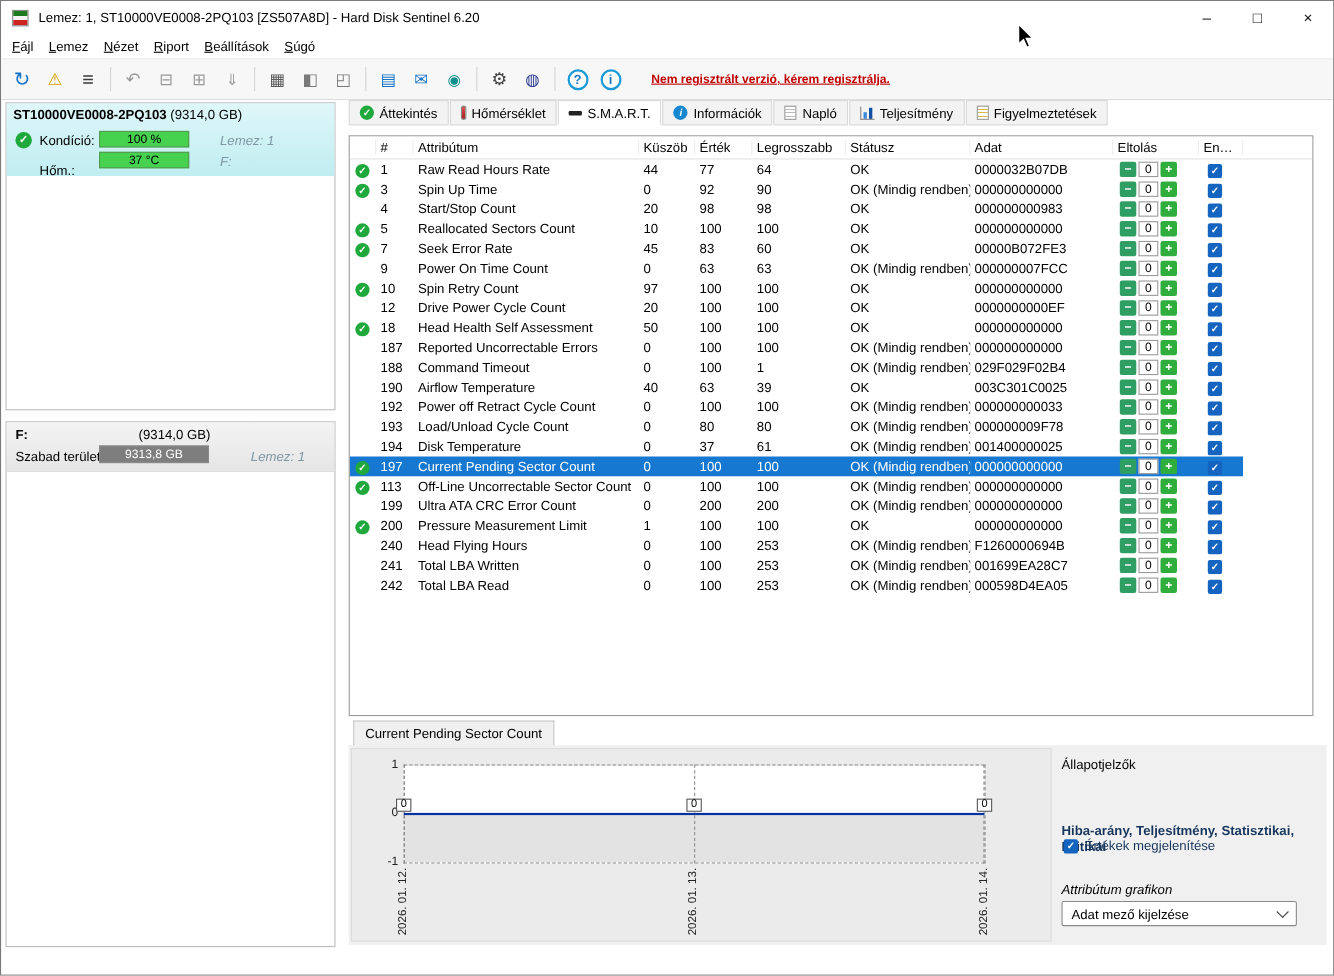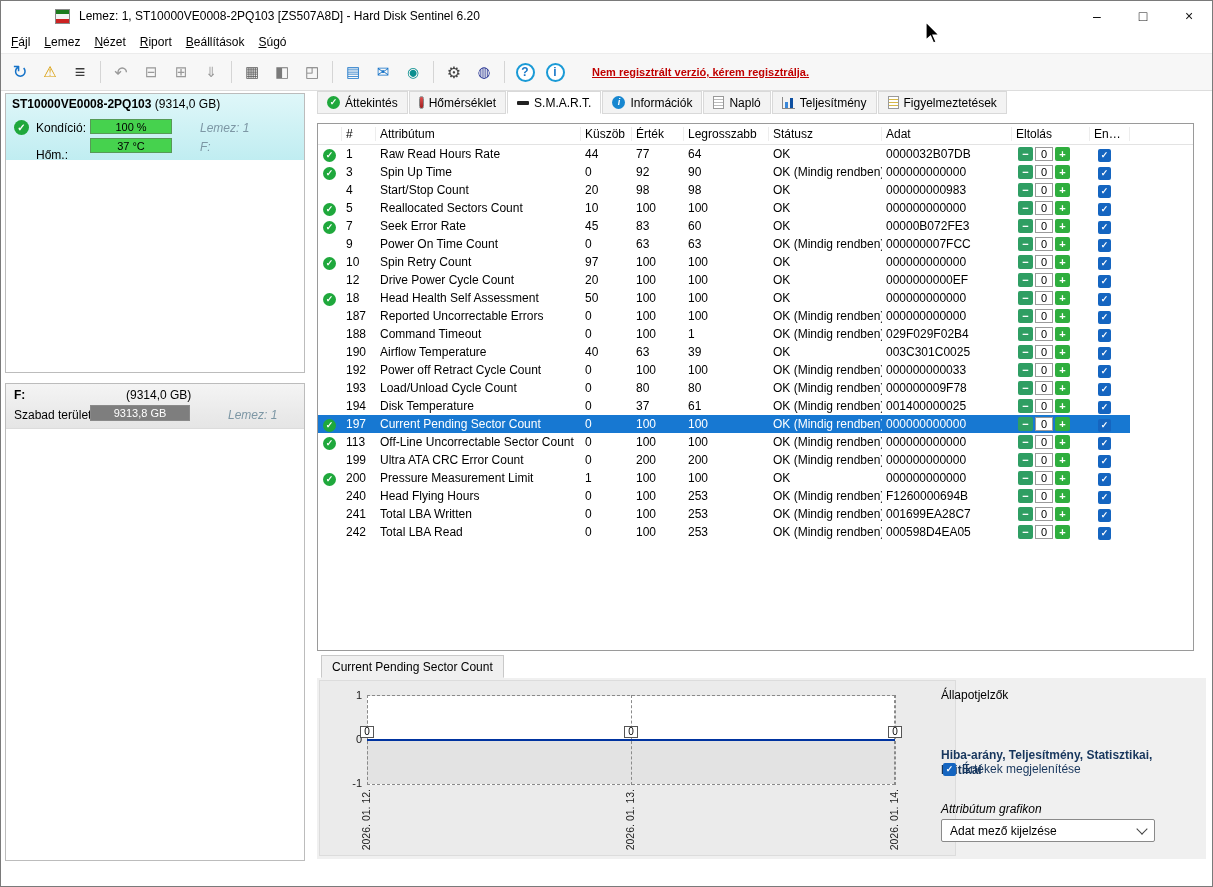--- a/index.html
+++ b/index.html
@@ -1,19 +1,19 @@
 <!DOCTYPE html>
 <html><head>
 <meta charset="utf-8">
 <style>
   html,body{margin:0;padding:0;background:#d8d8d8;}
   #app{position:relative;width:1213px;height:887px;background:#fff;font-family:"Liberation Sans",sans-serif;font-size:12px;color:#000;overflow:hidden;border:1px solid #7a7a7a;box-sizing:border-box;}
 
   
-  .titlebar{position:absolute;top:0;left:0;right:0;height:30px;background:#fff;display:flex;align-items:center;padding-left:44px;}
+  .titlebar{position:absolute;top:0;left:0;right:0;height:30px;background:#fff;display:flex;align-items:center;}
   .app-icon{width:15px;height:15px;margin:0 9px 0 10px;border:1px solid #8a8a8a;box-sizing:border-box;
     background:linear-gradient(180deg,#1c7a1c 0 34%,#f4f4f4 34% 66%,#cc2222 66% 100%);}
   .winbtns{position:absolute;right:0;top:0;display:flex;height:30px;}
   .wbtn{width:46px;height:30px;display:flex;align-items:center;justify-content:center;font-size:14px;color:#111;}
 
   
   .menubar{position:absolute;top:30px;left:0;right:0;height:22px;display:flex;align-items:center;background:#fff;padding-left:3px;}
   .menu-item{padding:3px 7px;}
   .menu-item u{text-decoration:underline;}
 
@@ -74,21 +74,21 @@
   .bottompane{position:absolute;left:316px;top:677px;width:889px;height:181px;background:#f0f0f0;}
   .chartbox{position:absolute;left:2px;top:2px;width:637px;height:176px;background:#ebebeb;border:1px solid #dcdcdc;box-sizing:border-box;overflow:hidden;}
   .plot{position:absolute;left:47px;top:14px;width:528px;height:90px;border:1px dashed #8a8a8a;background:linear-gradient(180deg,#fff 0 50%,#e3e3e3 50% 100%);box-sizing:border-box;}
   .blueline{position:absolute;left:47px;width:528px;top:58px;height:2px;background:#0033a0;}
   .vline{position:absolute;top:14px;height:90px;width:0;border-left:1px dashed #8a8a8a;}
   .ytick{position:absolute;width:40px;text-align:right;font-size:11px;color:#222;left:2px;}
   .vbox2{position:absolute;width:14px;height:12px;background:#fff;border:1px solid #555;font-size:10px;line-height:10px;text-align:center;top:45px;transform:translateX(-50%);box-sizing:border-box;}
   .xdate{position:absolute;top:108px;font-size:10.5px;color:#222;writing-mode:vertical-rl;transform:rotate(180deg);width:13px;}
 
   
-  .rp{position:absolute;left:624px;top:0;width:241px;height:128px;}
+  .rp{position:absolute;left:648px;top:0;width:241px;height:128px;}
   .rp-title{position:absolute;left:0;top:10px;}
   .rp-cats{position:absolute;left:0;top:26px;width:238px;font-weight:bold;color:#17365d;line-height:15px;margin-top:44px;}
   .rp-chkrow{position:absolute;left:2px;top:84px;display:flex;align-items:center;gap:6px;color:#17365d;}
   .rp-graphlab{position:absolute;left:0;top:124px;font-style:italic;}
   .rp-dd{position:absolute;left:0;top:141px;width:214px;height:23px;background:#fff;border:1px solid #8a8a8a;border-radius:2px;display:flex;align-items:center;justify-content:space-between;padding:0 8px;box-sizing:border-box;}
   .chev{width:7px;height:7px;border-right:1.5px solid #444;border-bottom:1.5px solid #444;transform:rotate(45deg);margin-top:-4px;}
 
   
   .statusbar{position:absolute;left:0;right:0;bottom:0;height:22px;background:#f2f2f2;border-top:1px solid #d8d8d8;display:flex;align-items:center;padding-left:6px;box-sizing:border-box;}
 

